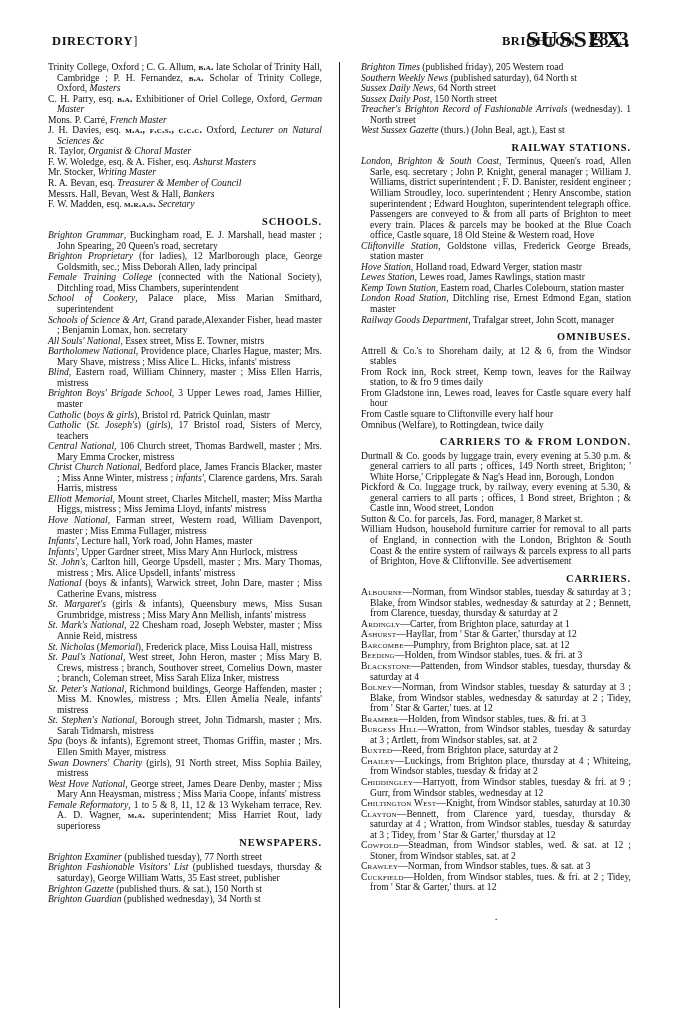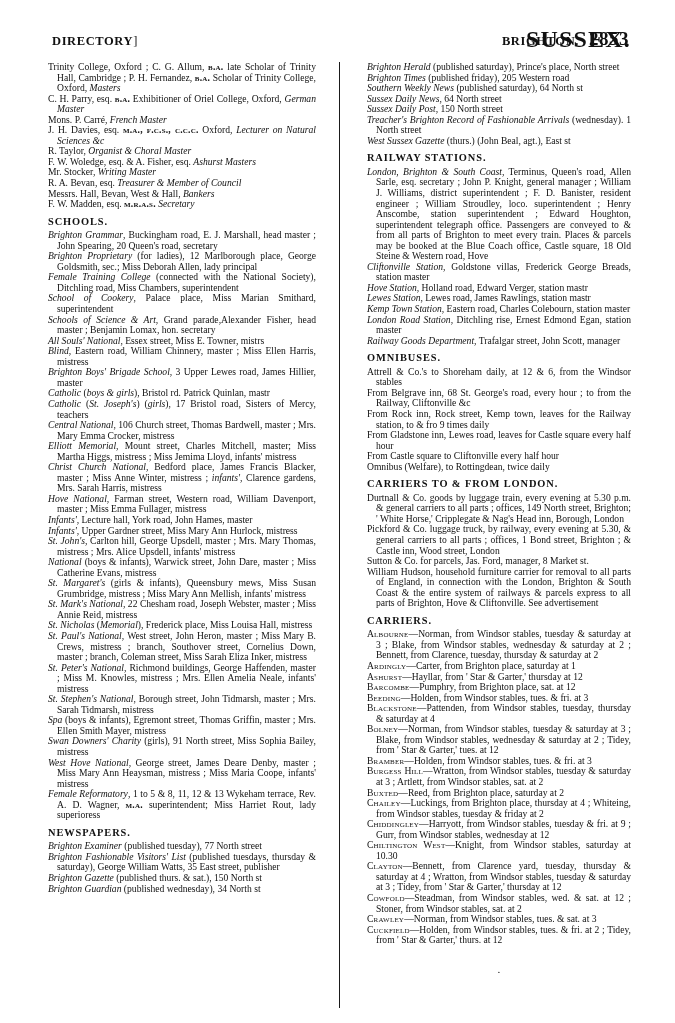--- a/index.html
+++ b/index.html
@@ -65,21 +65,21 @@
     font-size: 19px;
     font-weight: 700;
     margin-left: 10px;
     letter-spacing: 0.5px;
   }
 
   
   .columns {
     position: relative;
     display: flex;
-    gap: 14px;
+    gap: 8px;
     height: 946px;
   }
   .col {
     width: 283px;
     box-sizing: border-box;
     font-size: 9.6px;
     line-height: 10.55px;
     text-align: justify;
     text-justify: inter-word;
     hyphens: manual;
@@ -104,21 +104,21 @@
   .sc {
     font-variant: small-caps;
     letter-spacing: 0.2px;
   }
   .scb {
     font-variant: small-caps;
     font-weight: 600;
     letter-spacing: 0.2px;
   }
   .section-head {
-    text-align: left;
+    text-align: right;
     font-weight: 700;
     font-size: 10.4px;
     letter-spacing: 0.9px;
     margin: 7px 0 3px 0;
     text-indent: 0;
     padding-left: 0;
   }
   .end-dot {
     text-align: center;
     margin-top: 18px;
@@ -154,27 +154,28 @@
           <p class="entry">F. W. Madden, esq. <span class="scb">m.r.a.s.</span> <span class="i">Secretary</span></p>
         </div>
       <div class="section-head">SCHOOLS.</div>
       <div id="left-schools">
           <p class="entry"><span class="i">Brighton Grammar</span>, Buckingham road, E. J. Marshall, head master ; John Spearing, 20 Queen's road, secretary</p>
           <p class="entry"><span class="i">Brighton Proprietary</span> (for ladies), 12 Marlborough place, George Goldsmith, sec.; Miss Deborah Allen, lady principal</p>
           <p class="entry"><span class="i">Female Training College</span> (connected with the National Society), Ditchling road, Miss Chambers, superintendent</p>
           <p class="entry"><span class="i">School of Cookery</span>, Palace place, Miss Marian Smithard, superintendent</p>
           <p class="entry"><span class="i">Schools of Science &amp; Art</span>, Grand parade,Alexander Fisher, head master ; Benjamin Lomax, hon. secretary</p>
           <p class="entry"><span class="i">All Souls' National</span>, Essex street, Miss E. Towner, mistrs</p>
+          <p class="entry"><span class="i">Bartholomew National</span>, Providence place, Charles Hague, master; Mrs. Mary Shave, mistress ; Miss Alice L. Hicks, infants' mistress</p>
           <p class="entry"><span class="i">Blind</span>, Eastern road, William Chinnery, master ; Miss Ellen Harris, mistress</p>
           <p class="entry"><span class="i">Brighton Boys' Brigade School</span>, 3 Upper Lewes road, James Hillier, master</p>
           <p class="entry"><span class="i">Catholic</span> (<span class="i">boys &amp; girls</span>), Bristol rd. Patrick Quinlan, mastr</p>
           <p class="entry"><span class="i">Catholic</span> (<span class="i">St. Joseph's</span>) (<span class="i">girls</span>), 17 Bristol road, Sisters of Mercy, teachers</p>
           <p class="entry"><span class="i">Central National</span>, 106 Church street, Thomas Bardwell, master ; Mrs. Mary Emma Crocker, mistress</p>
+          <p class="entry"><span class="i">Christ Church National</span>, Bedford place, James Francis Blacker, master ; Miss Anne Winter, mistress ; <span class="i">infants'</span>, Clarence gardens, Mrs. Sarah Harris, mistress</p>
           <p class="entry"><span class="i">Elliott Memorial</span>, Mount street, Charles Mitchell, master; Miss Martha Higgs, mistress ; Miss Jemima Lloyd, infants' mistress</p>
-          <p class="entry"><span class="i">Christ Church National</span>, Bedford place, James Francis Blacker, master ; Miss Anne Winter, mistress ; <span class="i">infants'</span>, Clarence gardens, Mrs. Sarah Harris, mistress</p>
           <p class="entry"><span class="i">Hove National</span>, Farman street, Western road, William Davenport, master ; Miss Emma Fullager, mistress</p>
           <p class="entry"><span class="i">Infants'</span>, Lecture hall, York road, John Hames, master</p>
           <p class="entry"><span class="i">Infants'</span>, Upper Gardner street, Miss Mary Ann Hurlock, mistress</p>
           <p class="entry"><span class="i">St. John's</span>, Carlton hill, George Upsdell, master ; Mrs. Mary Thomas, mistress ; Mrs. Alice Upsdell, infants' mistress</p>
           <p class="entry"><span class="i">National</span> (boys &amp; infants), Warwick street, John Dare, master ; Miss Catherine Evans, mistress</p>
           <p class="entry"><span class="i">St. Margaret's</span> (girls &amp; infants), Queensbury mews, Miss Susan Grumbridge, mistress ; Miss Mary Ann Mellish, infants' mistress</p>
           <p class="entry"><span class="i">St. Mark's National</span>, 22 Chesham road, Joseph Webster, master ; Miss Annie Reid, mistress</p>
           <p class="entry"><span class="i">St. Nicholas</span> (<span class="i">Memorial</span>), Frederick place, Miss Louisa Hall, mistress</p>
           <p class="entry"><span class="i">St. Paul's National</span>, West street, John Heron, master ; Miss Mary B. Crews, mistress ; branch, Southover street, Cornelius Down, master ; branch, Coleman street, Miss Sarah Eliza Inker, mistress</p>
           <p class="entry"><span class="i">St. Peter's National</span>, Richmond buildings, George Haffenden, master ; Miss M. Knowles, mistress ; Mrs. Ellen Amelia Neale, infants' mistress</p>
@@ -190,42 +191,40 @@
           <p class="entry"><span class="i">Brighton Fashionable Visitors' List</span> (published tuesdays, thursday &amp; saturday), George William Watts, 35 East street, publisher</p>
           <p class="entry"><span class="i">Brighton Gazette</span> (published thurs. &amp; sat.), 150 North st</p>
           <p class="entry"><span class="i">Brighton Guardian</span> (published wednesday), 34 North st</p>
         </div>
     </div>
 
     <div class="rule"></div>
 
     <div class="col col-right">
       <div id="right-news">
-          <p class="entry"><span class="i">Brighton Herald</span> (published saturday), Prince's place, North street</p>
           <p class="entry"><span class="i">Brighton Times</span> (published friday), 205 Western road</p>
           <p class="entry"><span class="i">Southern Weekly News</span> (published saturday), 64 North st</p>
           <p class="entry"><span class="i">Sussex Daily News</span>, 64 North street</p>
           <p class="entry"><span class="i">Sussex Daily Post</span>, 150 North street</p>
           <p class="entry"><span class="i">Treacher's Brighton Record of Fashionable Arrivals</span> (wednesday). 1 North street</p>
           <p class="entry"><span class="i">West Sussex Gazette</span> (thurs.) (John Beal, agt.), East st</p>
         </div>
       <div class="section-head">RAILWAY STATIONS.</div>
       <div id="right-rail">
           <p class="entry"><span class="i">London, Brighton &amp; South Coast</span>, Terminus, Queen's road, Allen Sarle, esq. secretary ; John P. Knight, general manager ; William J. Williams, district superintendent ; F. D. Banister, resident engineer ; William Stroudley, loco. superintendent ; Henry Anscombe, station superintendent ; Edward Houghton, superintendent telegraph office. Passengers are conveyed to &amp; from all parts of Brighton to meet every train. Places &amp; parcels may be booked at the Blue Coach office, Castle square, 18 Old Steine &amp; Western road, Hove</p>
           <p class="entry"><span class="i">Cliftonville Station</span>, Goldstone villas, Frederick George Breads, station master</p>
           <p class="entry"><span class="i">Hove Station</span>, Holland road, Edward Verger, station mastr</p>
           <p class="entry"><span class="i">Lewes Station</span>, Lewes road, James Rawlings, station mastr</p>
           <p class="entry"><span class="i">Kemp Town Station</span>, Eastern road, Charles Colebourn, station master</p>
           <p class="entry"><span class="i">London Road Station</span>, Ditchling rise, Ernest Edmond Egan, station master</p>
           <p class="entry"><span class="i">Railway Goods Department</span>, Trafalgar street, John Scott, manager</p>
         </div>
       <div class="section-head">OMNIBUSES.</div>
       <div id="right-omni">
           <p class="entry">Attrell &amp; Co.'s to Shoreham daily, at 12 &amp; 6, from the Windsor stables</p>
-          <p class="entry">From Belgrave inn, 68 St. George's road, every hour ; to from the Railway, Cliftonville &amp;c</p>
           <p class="entry">From Rock inn, Rock street, Kemp town, leaves for the Railway station, to &amp; fro 9 times daily</p>
           <p class="entry">From Gladstone inn, Lewes road, leaves for Castle square every half hour</p>
           <p class="entry">From Castle square to Cliftonville every half hour</p>
           <p class="entry">Omnibus (Welfare), to Rottingdean, twice daily</p>
         </div>
       <div class="section-head" id="clh">CARRIERS TO &amp; FROM LONDON.</div>
       <div id="right-cl">
           <p class="entry">Durtnall &amp; Co. goods by luggage train, every evening at 5.30 p.m. &amp; general carriers to all parts ; offices, 149 North street, Brighton; ' White Horse,' Cripplegate &amp; Nag's Head inn, Borough, London</p>
           <p class="entry">Pickford &amp; Co. luggage truck, by railway, every evening at 5.30, &amp; general carriers to all parts ; offices, 1 Bond street, Brighton ; &amp; Castle inn, Wood street, London</p>
           <p class="entry">Sutton &amp; Co. for parcels, Jas. Ford, manager, 8 Market st.</p>

